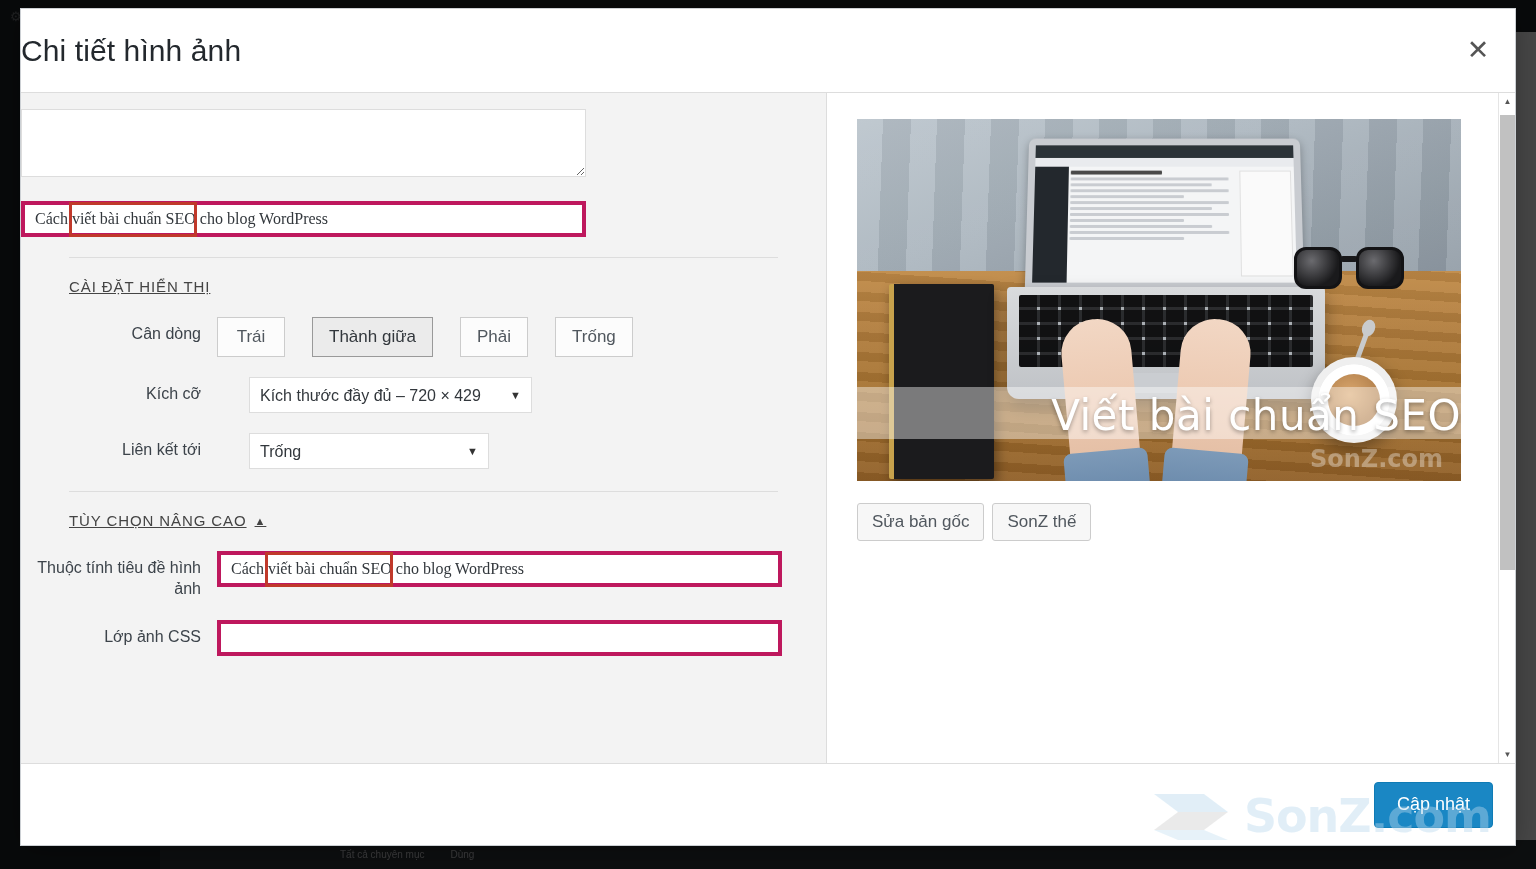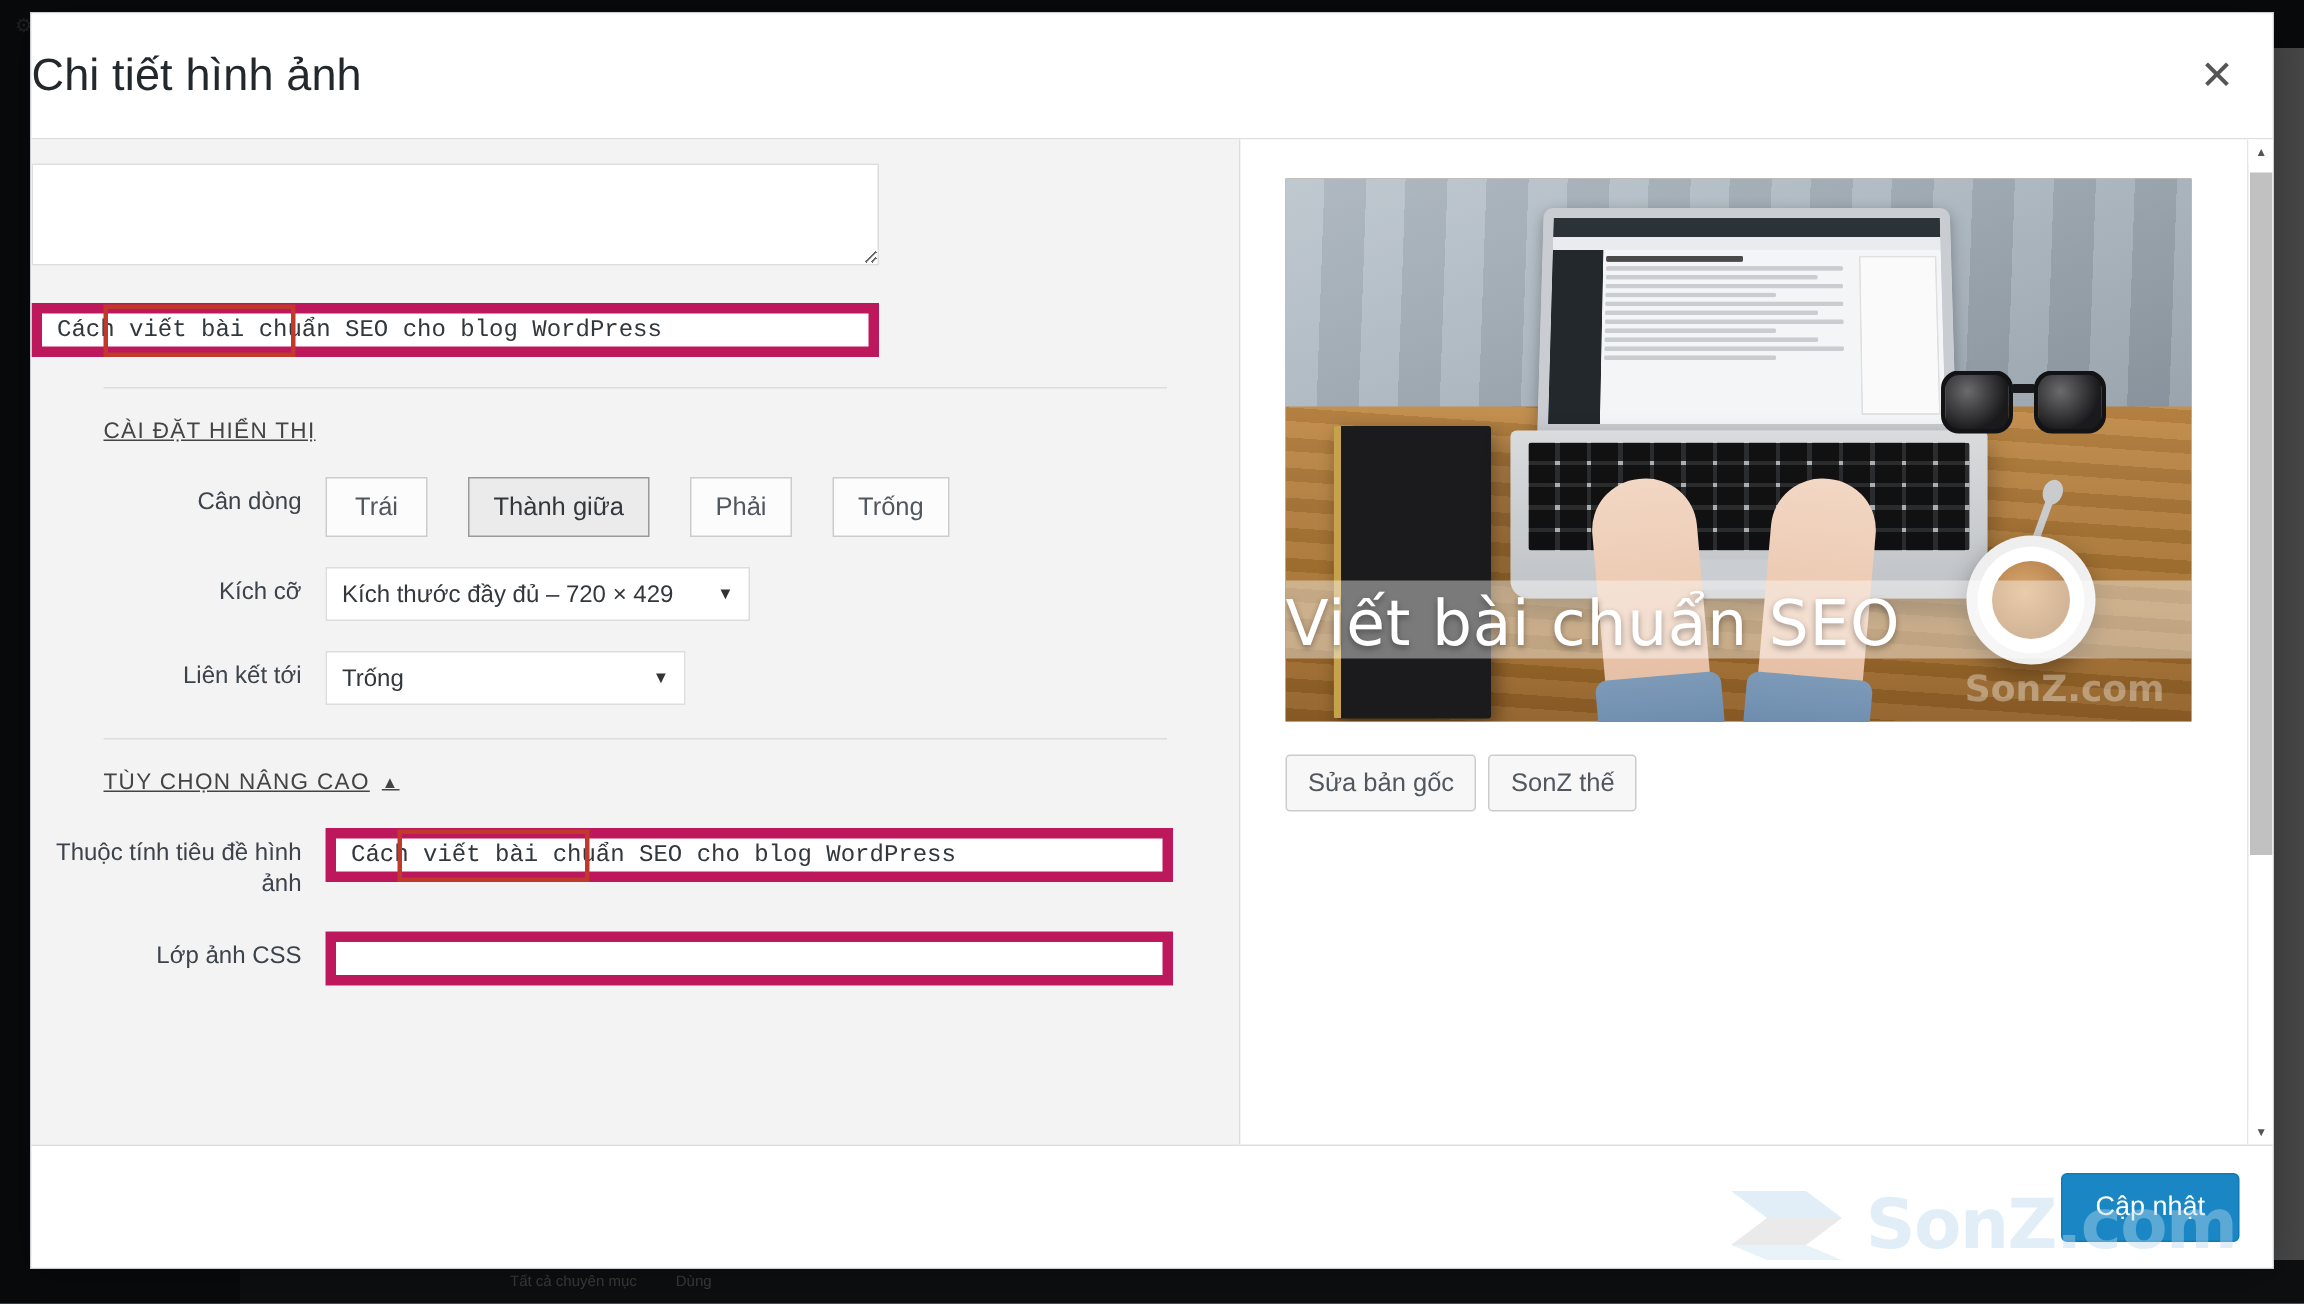--- a/index.html
+++ b/index.html
@@ -94,24 +94,24 @@
   
   .frow { display: flex; align-items: flex-start; margin-bottom: 20px; padding-right: 8px; }
   .flabel {
     width: 196px; flex: 0 0 196px; text-align: right;
     padding-right: 16px; padding-top: 7px;
     font-size: 16px; color: #3c434a; line-height: 1.3;
   }
   .fctl { flex: 1 1 auto; }
   .txtinput {
     width: 565px; height: 36px;
-    border: 7px solid #be185d; background: #fff;
+    border: 4px solid #be185d; background: #fff;
     font-size: 16px; color: #32373c;
     padding: 0 10px; outline: none;
-    font-family: Liberation Mono, monospace;
+    font-family: Liberation Serif, serif;
   }
   textarea.txtarea {
     width: 565px; height: 68px;
     border: 1px solid #ddd; background: #fff;
     font-size: 16px; color: #32373c; padding: 8px 10px;
     outline: none; resize: vertical;
     font-family: "Liberation Sans", sans-serif;
   }
   .divider { border-top: 1px solid #ddd; margin: 8px 48px 20px 48px; }
 
@@ -132,21 +132,21 @@
     margin-left: -1px;
     font-family: "Liberation Sans", sans-serif;
   }
   .btngroup .gbtn:first-child { margin-left: 0; }
   .btngroup .gbtn.sel {
     background: #ebebeb; border-color: #999; color: #32373c;
     position: relative; z-index: 2;
   }
 
   
-  .selwrap { position: relative; display: inline-block; }
+  .selwrap { position: relative; display: inline-block; margin-left: 32px; }
   .selwrap select {
     appearance: none; -webkit-appearance: none;
     border: 1px solid #ddd; background: #fff;
     height: 36px; font-size: 16px; color: #32373c;
     padding: 0 34px 0 10px; outline: none; cursor: pointer;
     font-family: "Liberation Sans", sans-serif;
   }
   .selwrap .arrow {
     position: absolute; right: 11px; top: 50%;
     transform: translateY(-50%);
@@ -310,21 +310,21 @@
     background: radial-gradient(circle at 42% 40%, #dba86f, #a06e3c 100%);
   }
   .pi-spoon{ position:absolute; left:500px; top:208px; width:5px; height:52px; background:#c9cbcd; transform:rotate(20deg); border-radius:3px;}
   .pi-spoon:before{content:"";position:absolute;top:-9px;left:-4px;width:13px;height:17px;border-radius:50%;background:#c9cbcd;}
   .pi-band {
     position:absolute; left:0; right:0; top:268px; height:52px;
     background: rgba(255,255,255,.42);
   }
   .pi-caption {
     position:absolute; left:0; right:0; top:272px;
-    text-align:left; color:#fff; font-size:42px;
+    text-align:right; color:#fff; font-size:42px;
     font-family: "DejaVu Sans", sans-serif; font-weight:400;
     text-shadow: 0 2px 4px rgba(0,0,0,.35);
     letter-spacing:.5px;
   }
   .pi-wm {
     position:absolute; right:18px; bottom:8px;
     color: rgba(255,255,255,.35); font-size:24px; font-weight:bold;
     font-family:"DejaVu Sans", sans-serif;
   }
 </style>

